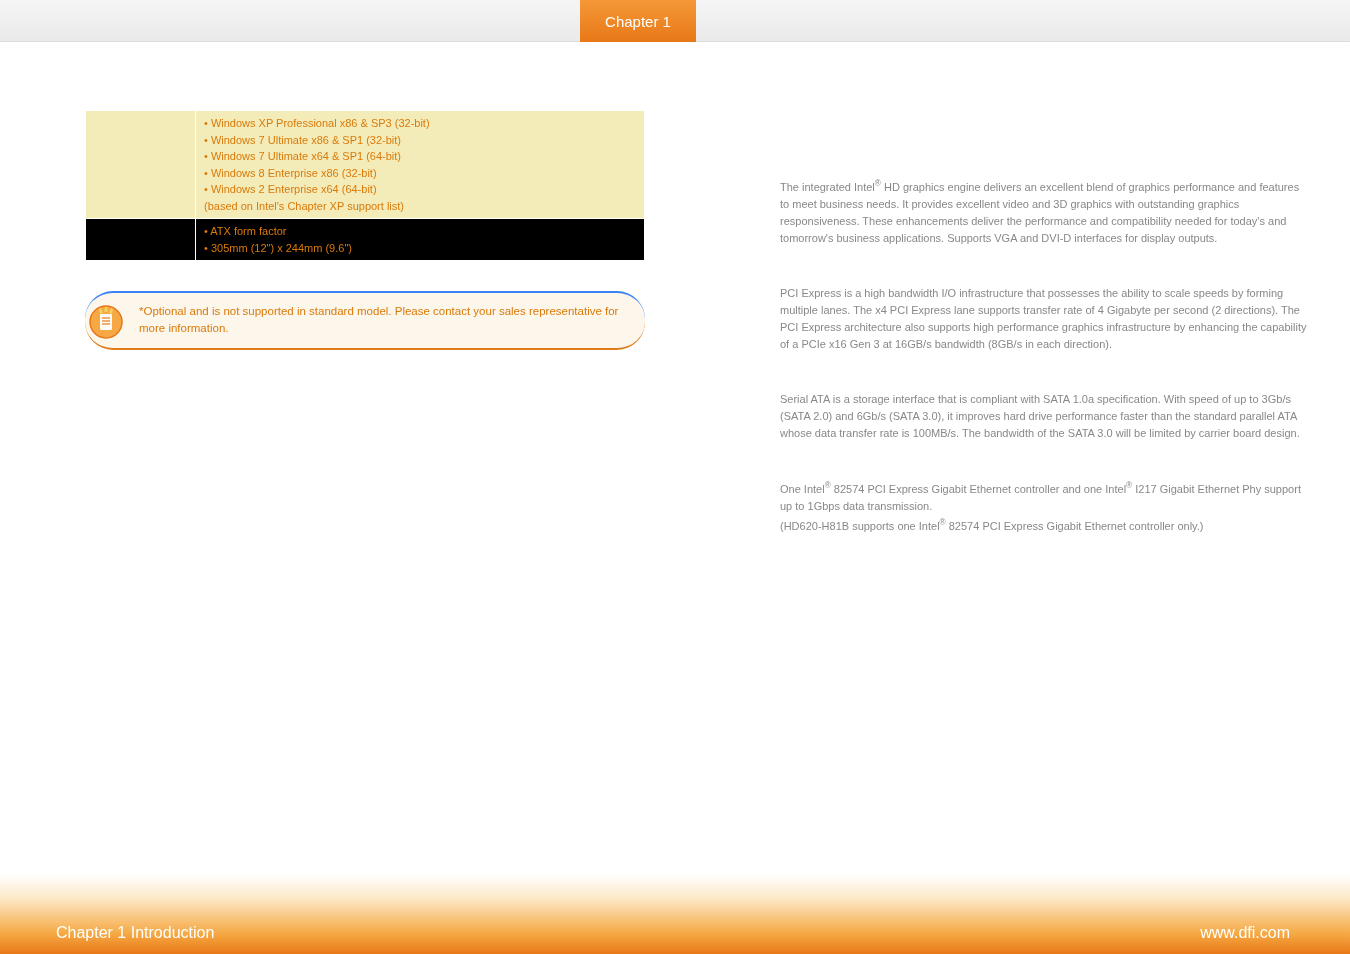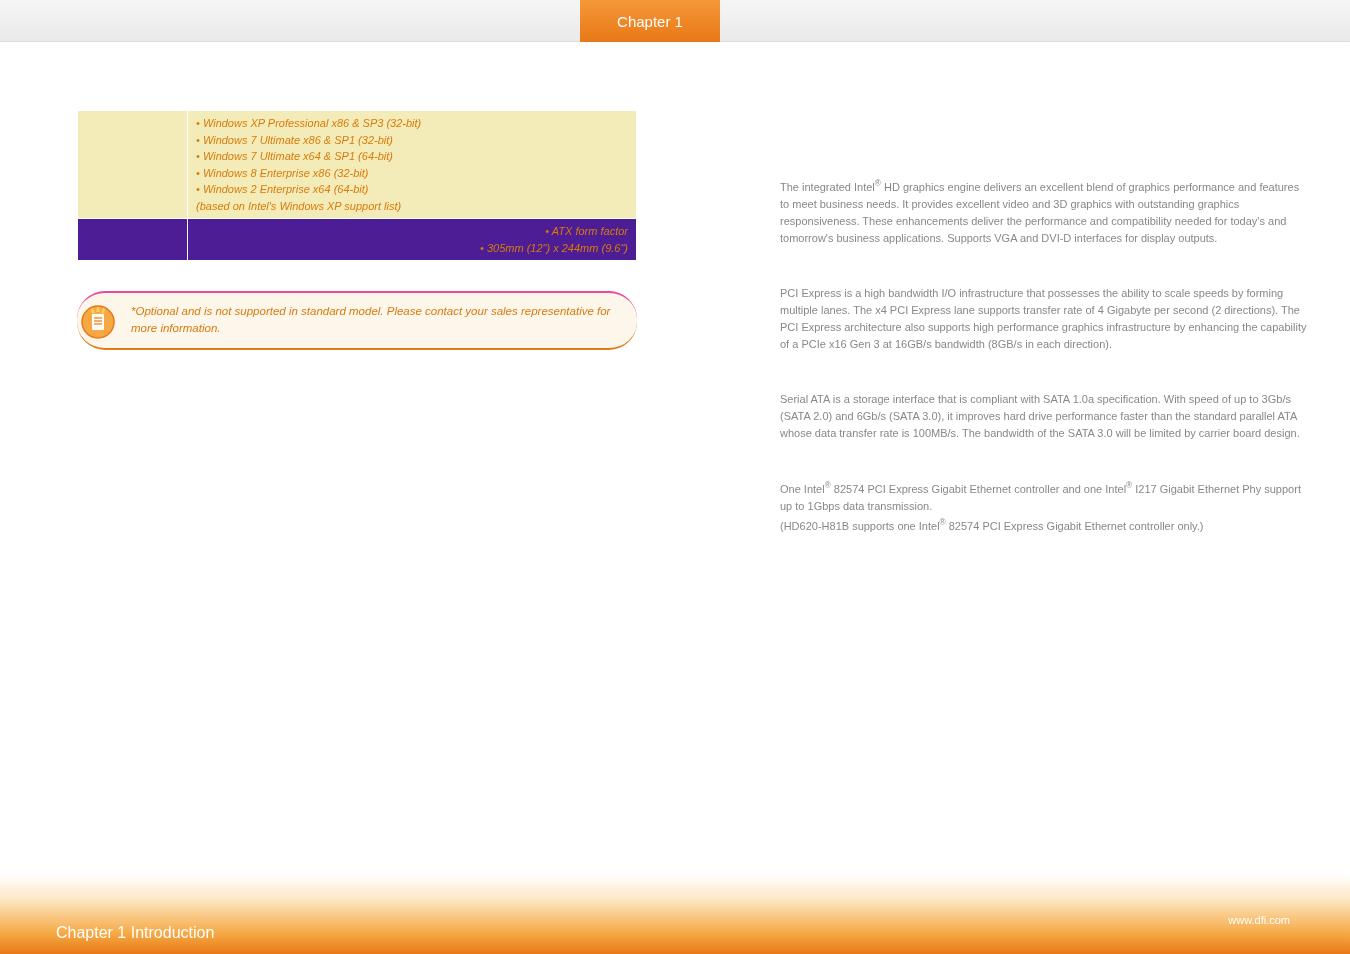--- a/index.html
+++ b/index.html
@@ -16,65 +16,63 @@
       left: 0;
       right: 0;
       height: 42px;
       background: linear-gradient(to bottom, #f5f5f5 0%, #eaeaea 100%);
       border-bottom: 1px solid #ddd;
     }
     .chapter-tab {
       position: absolute;
       top: 0;
       left: 580px;
-      width: 140px;
+      width: 116px;
       height: 42px;
       background: linear-gradient(to bottom, #f59838 0%, #e87817 100%);
       color: #fff;
       font-size: 15px;
       display: flex;
       align-items: center;
       justify-content: center;
     }
     .left-col {
       position: absolute;
-      left: 77px;
+      left: 85px;
       top: 110px;
       width: 560px;
-      font-style: italic;
     }
     .spec-table {
       border-collapse: collapse;
       width: 100%;
     }
     .spec-table td {
       border: 1px solid #fff;
       padding: 4px 8px;
       vertical-align: top;
     }
     .spec-row-yellow {
       background: #f4ecb8;
     }
     .spec-row-pink {
-      background: #4c1d95;
-      text-align: right;
+      background: #000000;
     }
     .spec-label {
       width: 110px;
       color: #d97a0b;
       font-size: 11px;
     }
     .spec-value {
       color: #d97a0b;
       font-size: 11px;
       line-height: 1.5;
     }
     .note-box {
       margin-top: 30px;
-      border-top: 2px solid #ec4899;
+      border-top: 2px solid #3b82f6;
       border-bottom: 2px solid #e07b1a;
       background: #fdf6ea;
       padding: 10px 12px 10px 54px;
       position: relative;
       color: #d97a0b;
       font-size: 11.5px;
       line-height: 1.5;
       border-radius: 28px;
     }
     .note-icon {
@@ -110,23 +108,23 @@
     .footer-left {
       position: absolute;
       left: 56px;
       bottom: 12px;
       color: #fff;
       font-size: 16px;
     }
     .footer-right {
       position: absolute;
       right: 60px;
-      bottom: 28px;
+      bottom: 12px;
       color: #fff;
-      font-size: 11px;
+      font-size: 16px;
     }
     sup { font-size: 0.75em; }
   </style>
 </head>
 <body>
 
 <div class="header-bar">
   <div class="chapter-tab">Chapter 1</div>
 </div>
 
@@ -134,21 +132,21 @@
   <table class="spec-table">
     <tbody>
         <tr class="spec-row-yellow">
       <td class="spec-label"></td>
       <td class="spec-value">
         <div>• Windows XP Professional x86 &amp; SP3 (32-bit)</div>
         <div>• Windows 7 Ultimate x86 &amp; SP1 (32-bit)</div>
         <div>• Windows 7 Ultimate x64 &amp; SP1 (64-bit)</div>
         <div>• Windows 8 Enterprise x86 (32-bit)</div>
         <div>• Windows 2 Enterprise x64 (64-bit)</div>
-        <div>  (based on Intel's Windows XP support list)</div>
+        <div>  (based on Intel's Chapter XP support list)</div>
       </td>
     </tr>
     <tr class="spec-row-pink">
       <td class="spec-label"></td>
       <td class="spec-value">
         <div>• ATX form factor</div>
         <div>• 305mm (12") x 244mm (9.6")</div>
       </td>
     </tr>
   </tbody>

